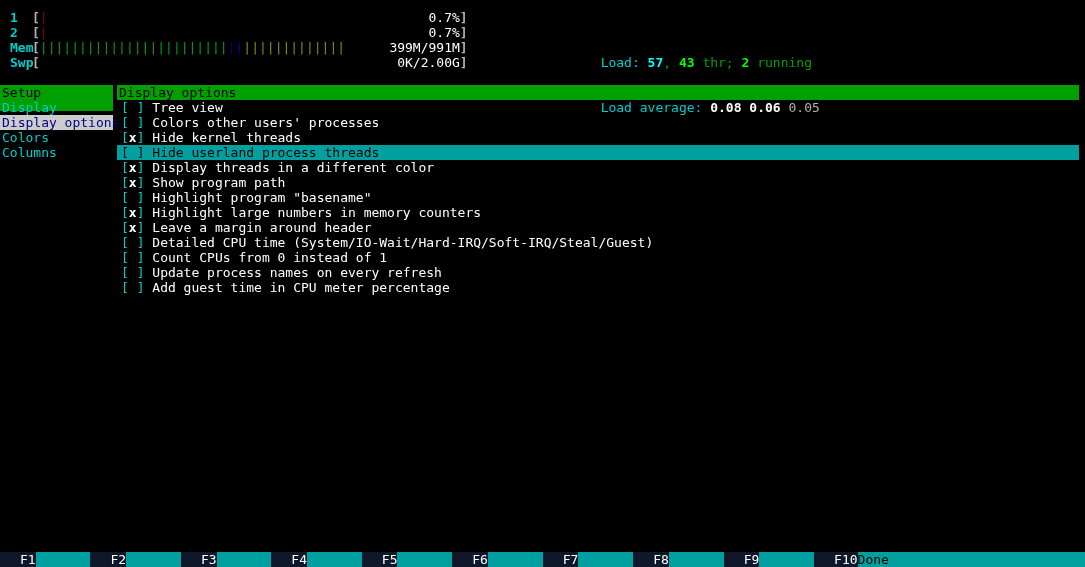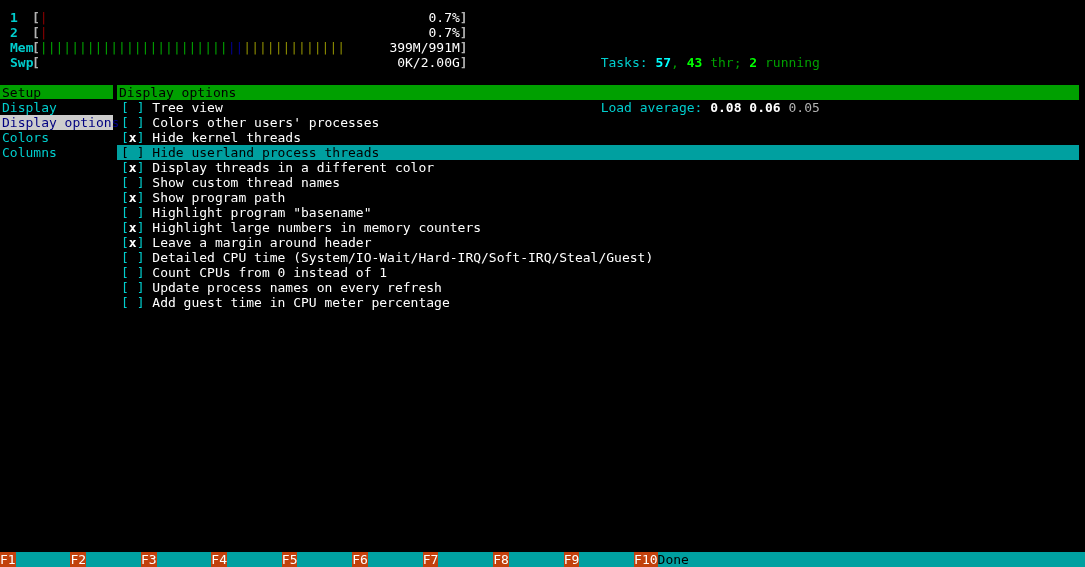--- a/index.html
+++ b/index.html
@@ -90,21 +90,21 @@
   .v-green { color: #00ff00; font-weight: bold; }
   .g-green { color: #00a000; }
   .v-white { color: #ffffff; font-weight: bold; }
   .v-gray  { color: #b2b2b2; }
 
   
   .panel-bar-left {
     position: absolute;
     left: 0; top: 85px;
     width: 113px;
-    height: 14px;
+    height: 26px;
     background: #00a000;
   }
   .panel-bar-left .ptitle {
     color: #000000;
     padding-left: 2px;
     white-space: pre;
     line-height: 15px;
   }
   .panel-bar-right {
     position: absolute;
@@ -166,23 +166,24 @@
     left: 0; bottom: 0;
     width: 1085px;
     height: 15px;
     line-height: 15px;
     white-space: nowrap;
     font-size: 13px;
   }
   .fkey { display: inline-block; white-space: pre; vertical-align: top; }
   .fkey .fnum {
     display: inline-block;
-    background: #c2410c;
+    background: #0f172a;
     color: #ffffff;
     white-space: pre;
+    padding-left: 20px;
   }
   .fkey .flabel {
     display: inline-block;
     background: #00a0a0;
     color: #000000;
     white-space: pre;
   }
   .fkey.last .flabel { min-width: 540px; }
 </style>
 </head>
@@ -193,21 +194,21 @@
   <div class="header">
     <div class="meter-col" id="meter-col">
         <div class="meter-row"><span class="meter-label cpu">1 </span><span class="bracket">[</span><span class="bar-area"><span class="bar-ticks"><span class="tick t-red">|</span><span class="tick ">                                                    </span></span><span class="meter-value">0.7%</span></span><span class="bracket">]</span></div>
         <div class="meter-row"><span class="meter-label cpu">2 </span><span class="bracket">[</span><span class="bar-area"><span class="bar-ticks"><span class="tick t-red">|</span><span class="tick ">                                                    </span></span><span class="meter-value">0.7%</span></span><span class="bracket">]</span></div>
         <div class="meter-row"><span class="meter-label mem">Mem</span><span class="bracket">[</span><span class="bar-area"><span class="bar-ticks"><span class="tick t-green">||||||||||||||||||||||||</span><span class="tick t-blue">||</span><span class="tick t-olive">|||||||||||||</span><span class="tick ">              </span></span><span class="meter-value">399M/991M</span></span><span class="bracket">]</span></div>
         <div class="meter-row"><span class="meter-label mem">Swp</span><span class="bracket">[</span><span class="bar-area"><span class="bar-ticks"><span class="tick ">                                                     </span></span><span class="meter-value">0K/2.00G</span></span><span class="bracket">]</span></div>
       </div>
 
     <div class="stats">
       <div class="stats-row">
-        <span class="lab">Tasks: </span><span class="v-cyan">57</span><span class="g-green">, </span><span class="v-green">43</span><span class="g-green"> thr; </span><span class="v-green">2</span><span class="g-green"> running</span>
+        <span class="lab">Load: </span><span class="v-cyan">57</span><span class="g-green">, </span><span class="v-green">43</span><span class="g-green"> thr; </span><span class="v-green">2</span><span class="g-green"> running</span>
       </div>
       <div class="stats-row">
         <span class="lab">Load average: </span><span class="v-white">0.08</span><span class="v-gray"> </span><span class="v-white">0.06</span><span class="v-gray"> </span><span class="v-gray">0.05</span>
       </div>
       <div class="stats-row">
         <span class="lab">Uptime: </span><span class="v-cyan">04:55:29</span>
       </div>
     </div>
   </div>
 
@@ -224,21 +225,20 @@
       <div class="side-item"><span>Colors</span></div>
       <div class="side-item"><span>Columns</span></div>
     </div>
 
   <div class="options" id="options">
       <div class="opt-row"><span class="brk">[</span><span class="mark"> </span><span class="brk">]</span><span class="otext"> Tree view</span></div>
       <div class="opt-row"><span class="brk">[</span><span class="mark"> </span><span class="brk">]</span><span class="otext"> Colors other users' processes</span></div>
       <div class="opt-row"><span class="brk">[</span><span class="mark">x</span><span class="brk">]</span><span class="otext"> Hide kernel threads</span></div>
       <div class="opt-row selected"><span class="brk">[</span><span class="mark"> </span><span class="brk">]</span><span class="otext"> Hide userland process threads</span></div>
       <div class="opt-row"><span class="brk">[</span><span class="mark">x</span><span class="brk">]</span><span class="otext"> Display threads in a different color</span></div>
-      <div class="opt-row"><span class="brk">[</span><span class="mark"> </span><span class="brk">]</span><span class="otext"> Show custom thread names</span></div>
       <div class="opt-row"><span class="brk">[</span><span class="mark">x</span><span class="brk">]</span><span class="otext"> Show program path</span></div>
       <div class="opt-row"><span class="brk">[</span><span class="mark"> </span><span class="brk">]</span><span class="otext"> Highlight program "basename"</span></div>
       <div class="opt-row"><span class="brk">[</span><span class="mark">x</span><span class="brk">]</span><span class="otext"> Highlight large numbers in memory counters</span></div>
       <div class="opt-row"><span class="brk">[</span><span class="mark">x</span><span class="brk">]</span><span class="otext"> Leave a margin around header</span></div>
       <div class="opt-row"><span class="brk">[</span><span class="mark"> </span><span class="brk">]</span><span class="otext"> Detailed CPU time (System/IO-Wait/Hard-IRQ/Soft-IRQ/Steal/Guest)</span></div>
       <div class="opt-row"><span class="brk">[</span><span class="mark"> </span><span class="brk">]</span><span class="otext"> Count CPUs from 0 instead of 1</span></div>
       <div class="opt-row"><span class="brk">[</span><span class="mark"> </span><span class="brk">]</span><span class="otext"> Update process names on every refresh</span></div>
       <div class="opt-row"><span class="brk">[</span><span class="mark"> </span><span class="brk">]</span><span class="otext"> Add guest time in CPU meter percentage</span></div>
     </div>
 

